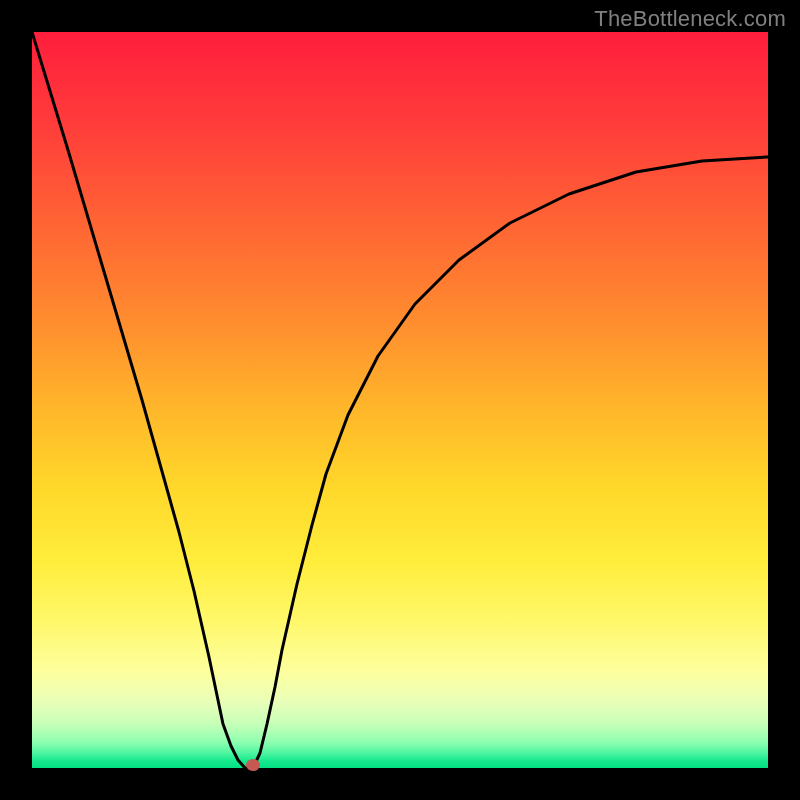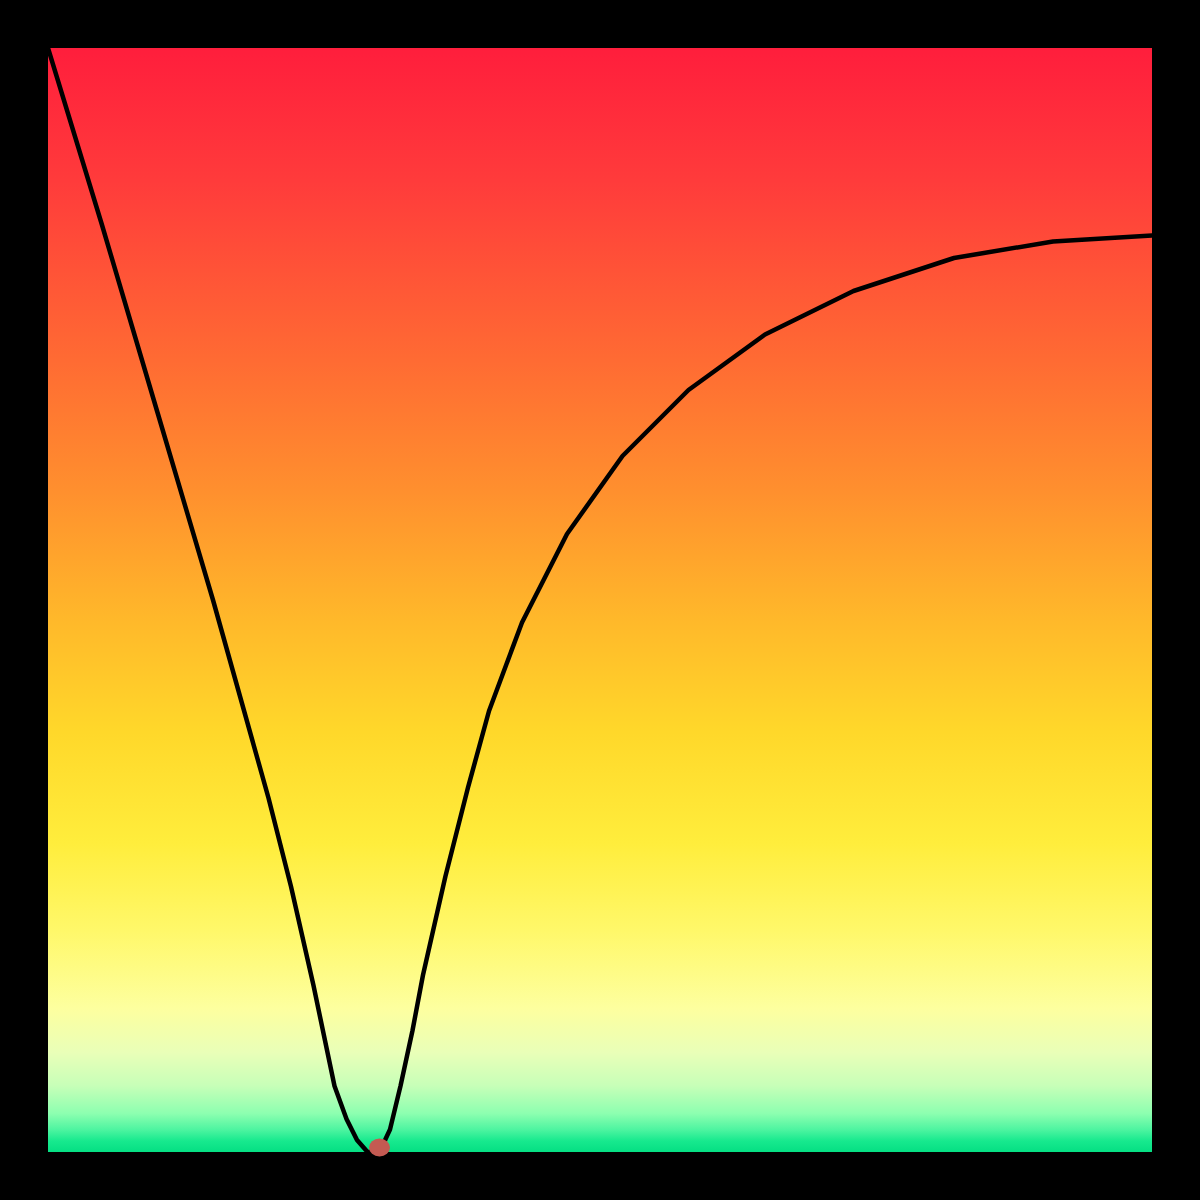--- a/index.html
+++ b/index.html
@@ -100,13 +100,14 @@
                L 383 272
                L 427 228
                L 478 191
                L 537 162
                L 604 140
                L 670 129
                L 736 125" fill="none" stroke="#000" stroke-width="3" stroke-linejoin="round" stroke-linecap="round"></path>
     </svg>
     <div class="dot" style="left:221px; top:733px;"></div>
   </div>
+  <div class="watermark">TheBottleneck.com</div>
 </div>
 
 </body></html>

